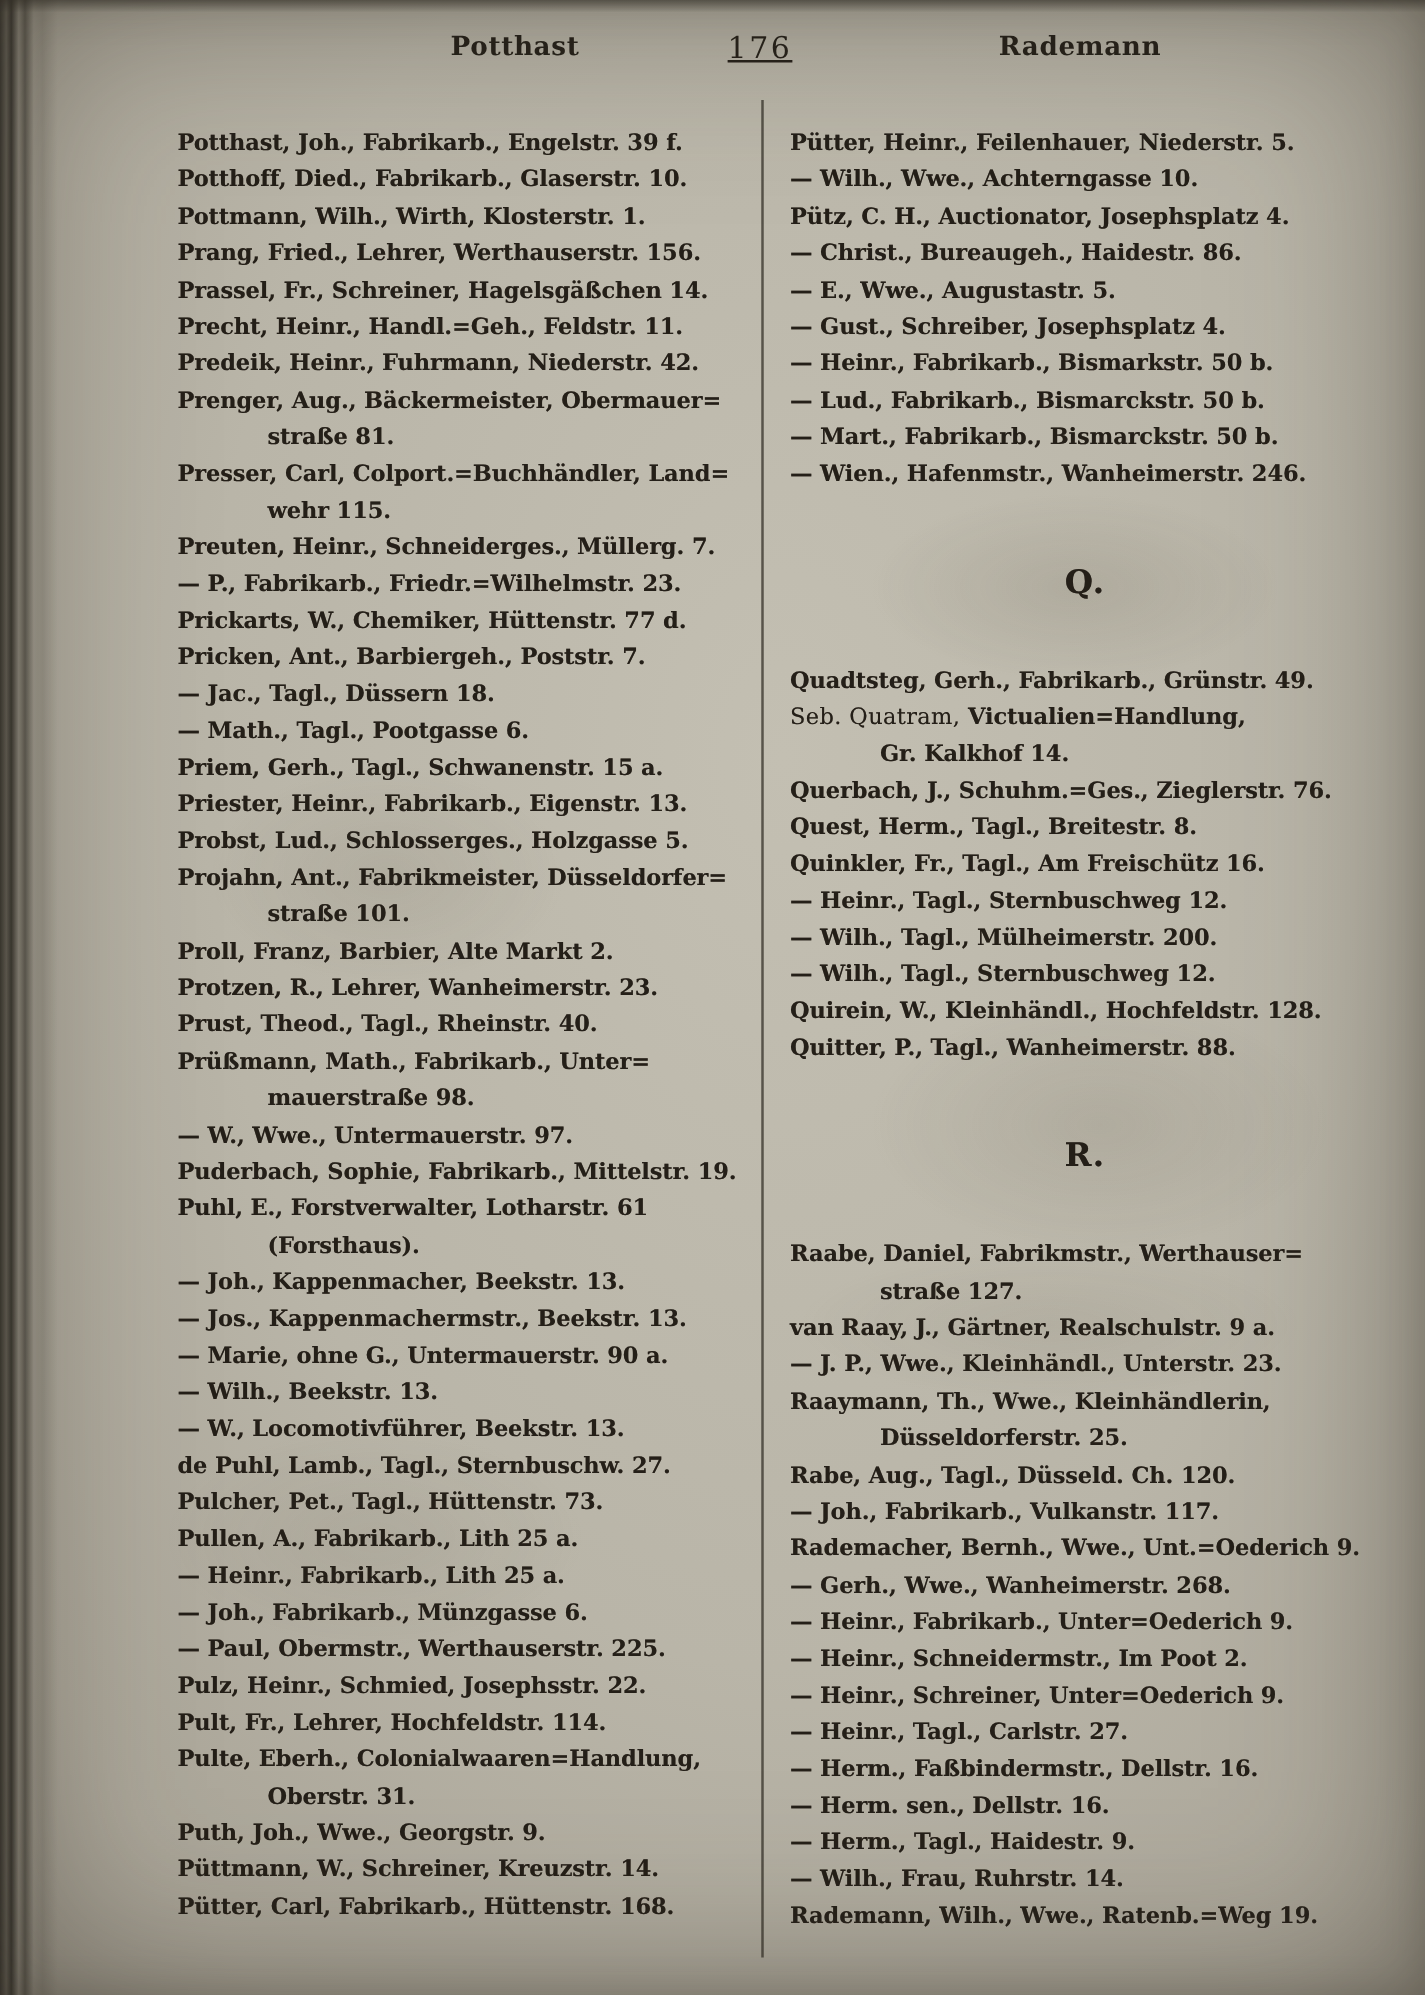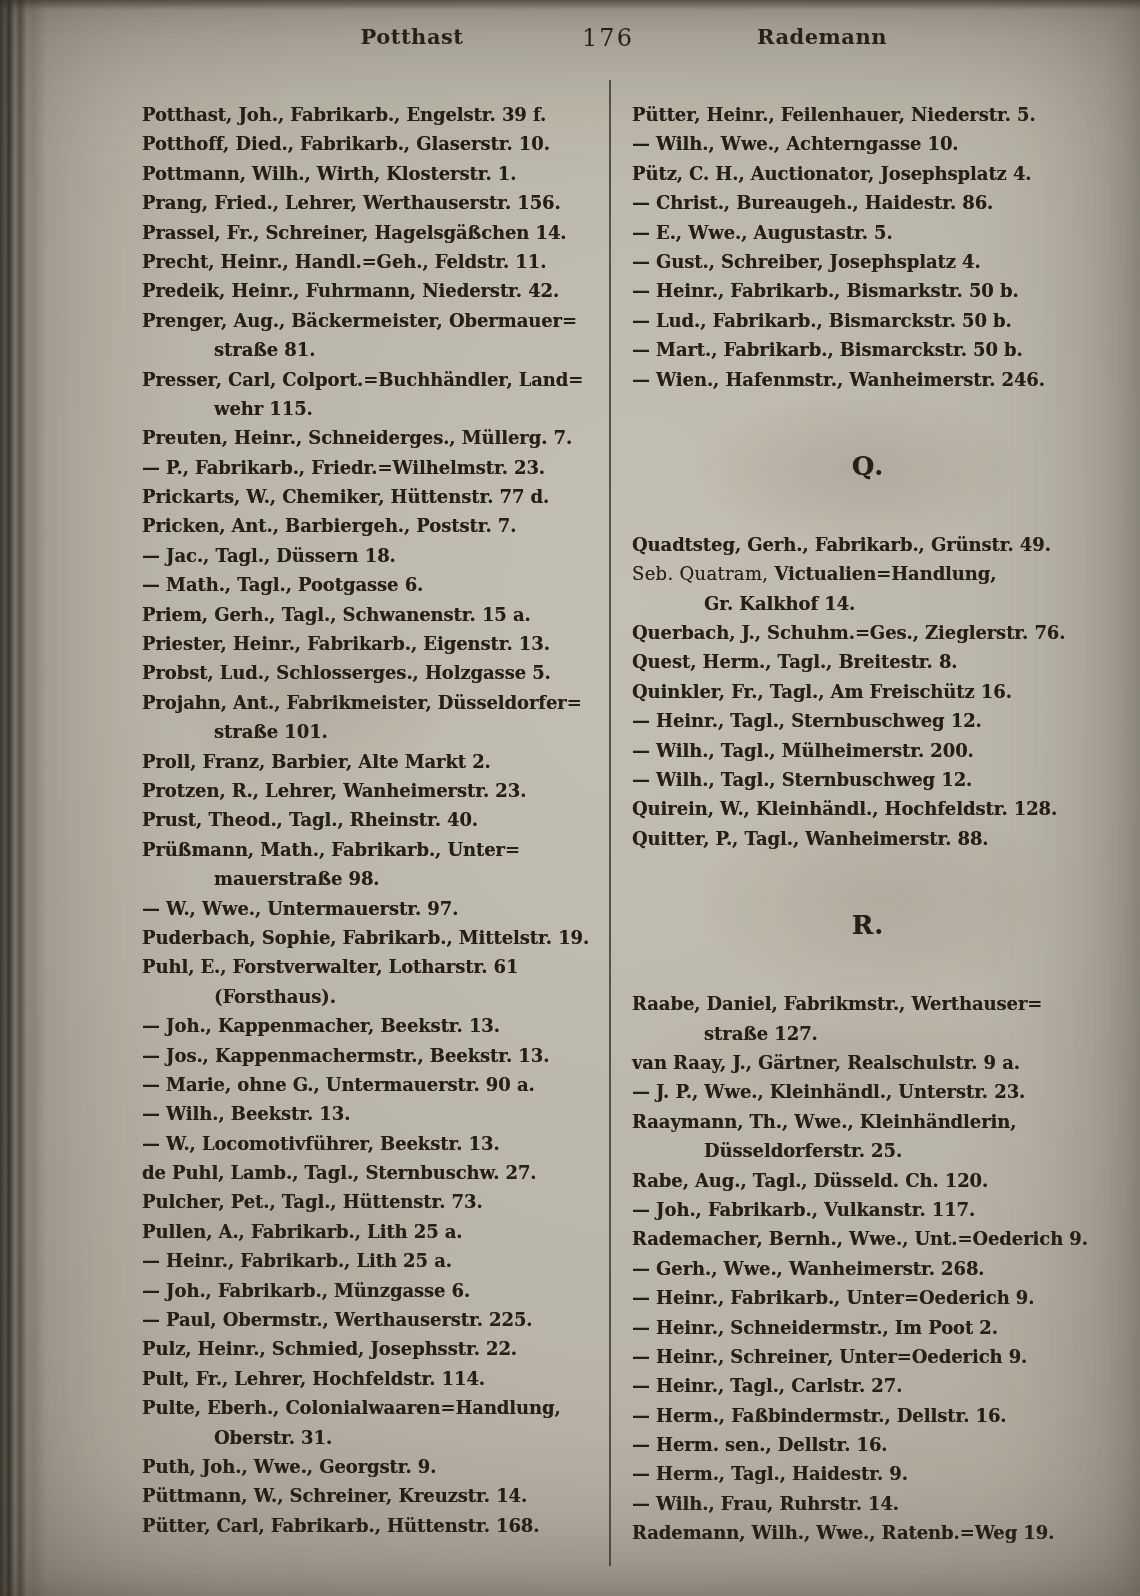--- a/index.html
+++ b/index.html
@@ -43,24 +43,24 @@
     background:linear-gradient(180deg, rgba(48,45,38,.60), rgba(0,0,0,0));
   }
   .header{
     position:absolute;top:24px;left:0;right:0;height:36px;color:var(--ink);
   }
   .hkey{
     position:absolute;transform:translateX(-50%);
     font-size:21px;font-weight:700;letter-spacing:.5px;white-space:nowrap;
   }
   .hkey.left{left:412px;}
-  .hkey.right{left:822px;}
+  .hkey.right{left:864px;}
   .hnum{
     position:absolute;left:608px;transform:translateX(-50%);
-    font-size:24px;font-weight:400;letter-spacing:2px;
+    font-size:24px;font-weight:400;letter-spacing:2px;text-decoration:underline;
   }
   .divider{
     position:absolute;left:609px;top:80px;height:1486px;width:2px;
     background:rgba(52,48,40,.75);
   }
   .col{
     position:absolute;top:100px;color:var(--ink);
     font-size:18px;font-weight:700;letter-spacing:-0.1px;
     text-shadow:0 0 .5px rgba(45,35,25,.55);
   }

